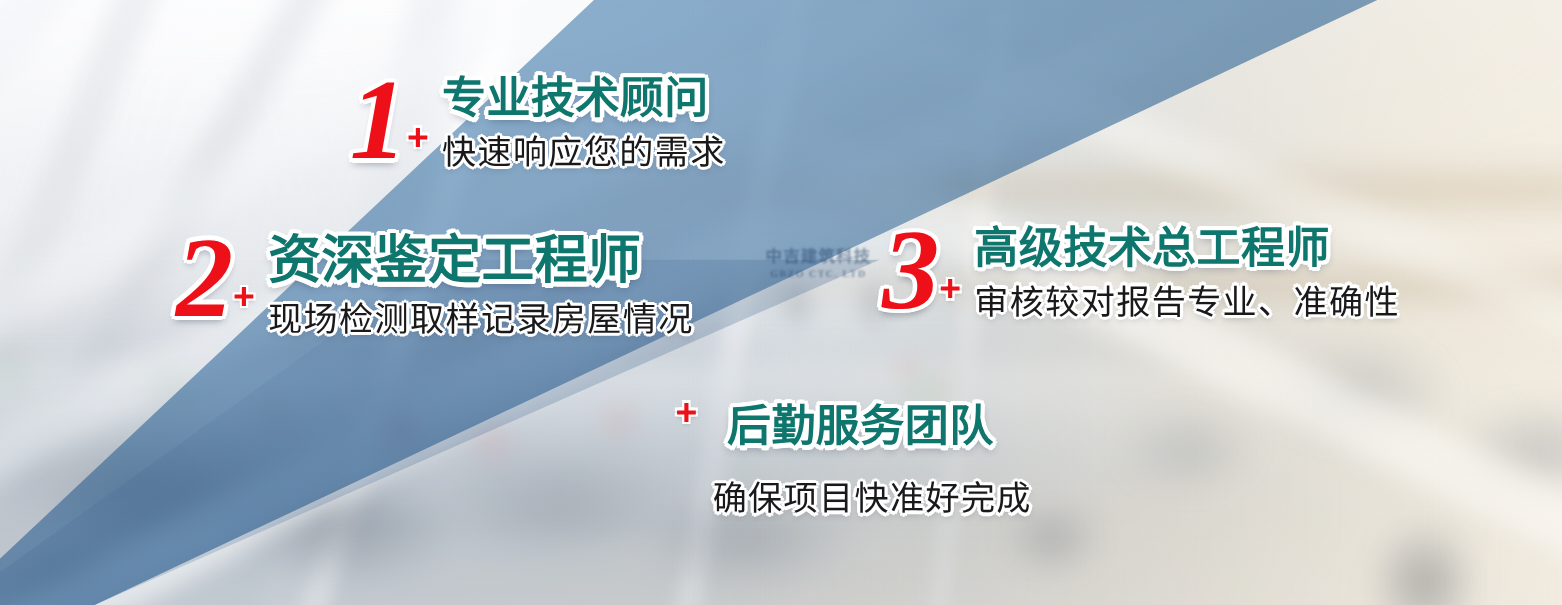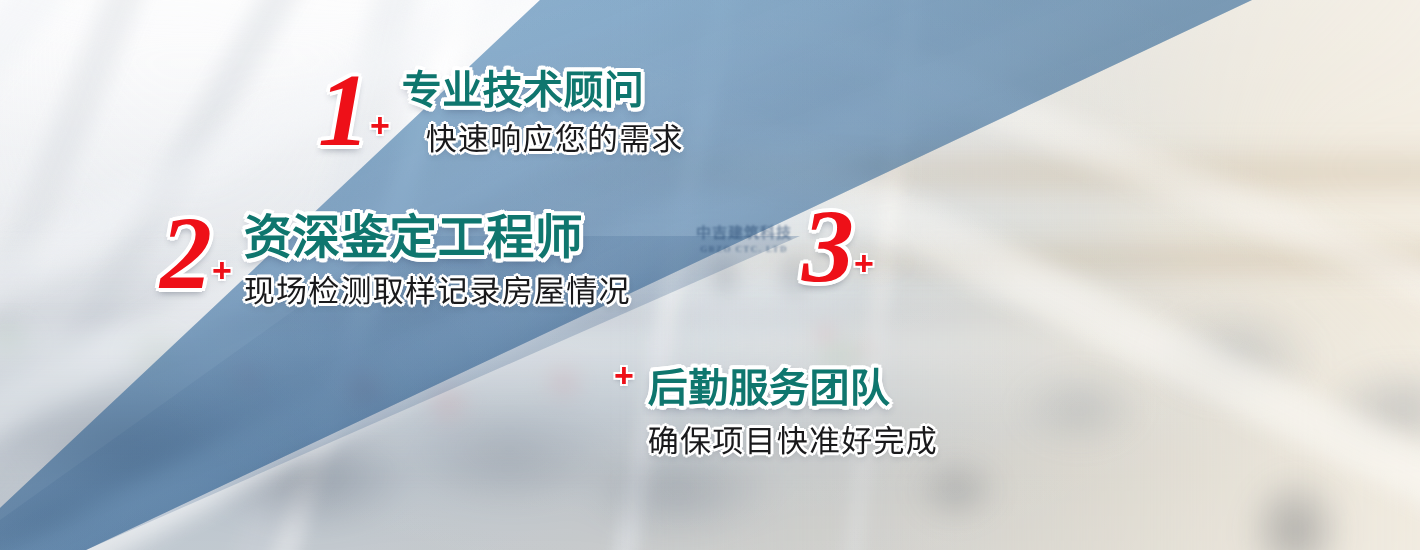--- a/index.html
+++ b/index.html
@@ -223,21 +223,21 @@
        0   -3px 0 #fff,  0    3px 0 #fff,
        0 3px 6px rgba(40,45,60,.35);
   }
 
   
   #c1{left:318px;top:62px;}
   #c1 .num{font-size:104px;}
   #c1 .plus{font-size:34px;margin-left:2px;margin-bottom:16px;}
   #c1 .txt-wrap{margin-left:12px;padding-top:6px;}
   #c1 .headline{font-size:40px;}
-  #c1 .subline{font-size:31px;margin-top:9px;margin-left:24px;}
+  #c1 .subline{font-size:31px;margin-top:9px;}
 
   
   #c2{left:160px;top:205px;}
   #c2 .num{font-size:104px;}
   #c2 .plus{font-size:34px;margin-left:2px;margin-bottom:14px;}
   #c2 .txt-wrap{margin-left:12px;padding-top:6px;}
   #c2 .headline{font-size:48px;}
   #c2 .subline{font-size:31px;margin-top:9px;}
 
   
@@ -246,22 +246,22 @@
   #c3 .plus{font-size:34px;margin-left:2px;margin-bottom:14px;}
   #c3 .txt-wrap{margin-left:12px;padding-top:6px;}
   #c3 .headline{font-size:40px;}
   #c3 .subline{font-size:31px;margin-top:9px;}
 
   
   #c4{left:612px;top:358px;}
   #c4 .num{font-size:106px;}
   #c4 .plus{font-size:34px;margin-left:2px;margin-bottom:14px;}
   #c4 .txt-wrap{margin-left:14px;padding-top:8px;}
-  #c4 .headline{font-size:40px;}
-  #c4 .subline{font-size:31px;margin-top:13px;}
+  #c4 .headline{font-size:40px;margin-left:13px;}
+  #c4 .subline{font-size:31px;margin-top:26px;}
 
   
   .signage{
     position:absolute;z-index:2;
     left:682px;top:226px;
     width:124px;
     text-align:center;
     filter:blur(1.2px);
     opacity:.52;
     pointer-events:none;
@@ -329,20 +329,24 @@
         <div class="headline">资深鉴定工程师</div>
         <div class="subline">现场检测取样记录房屋情况</div>
       </div>
     </div>
 
     <div class="callout" id="c3">
       <div class="num-wrap">
         <span class="num">3</span>
         <span class="plus">+</span>
       </div>
+      <div class="txt-wrap">
+        <div class="headline">高级技术总工程师</div>
+        <div class="subline">审核较对报告专业、准确性</div>
+      </div>
     </div>
 
     <div class="callout" id="c4">
       <div class="num-wrap">
         <span class="plus">+</span>
       </div>
       <div class="txt-wrap">
         <div class="headline">后勤服务团队</div>
         <div class="subline">确保项目快准好完成</div>
       </div>

